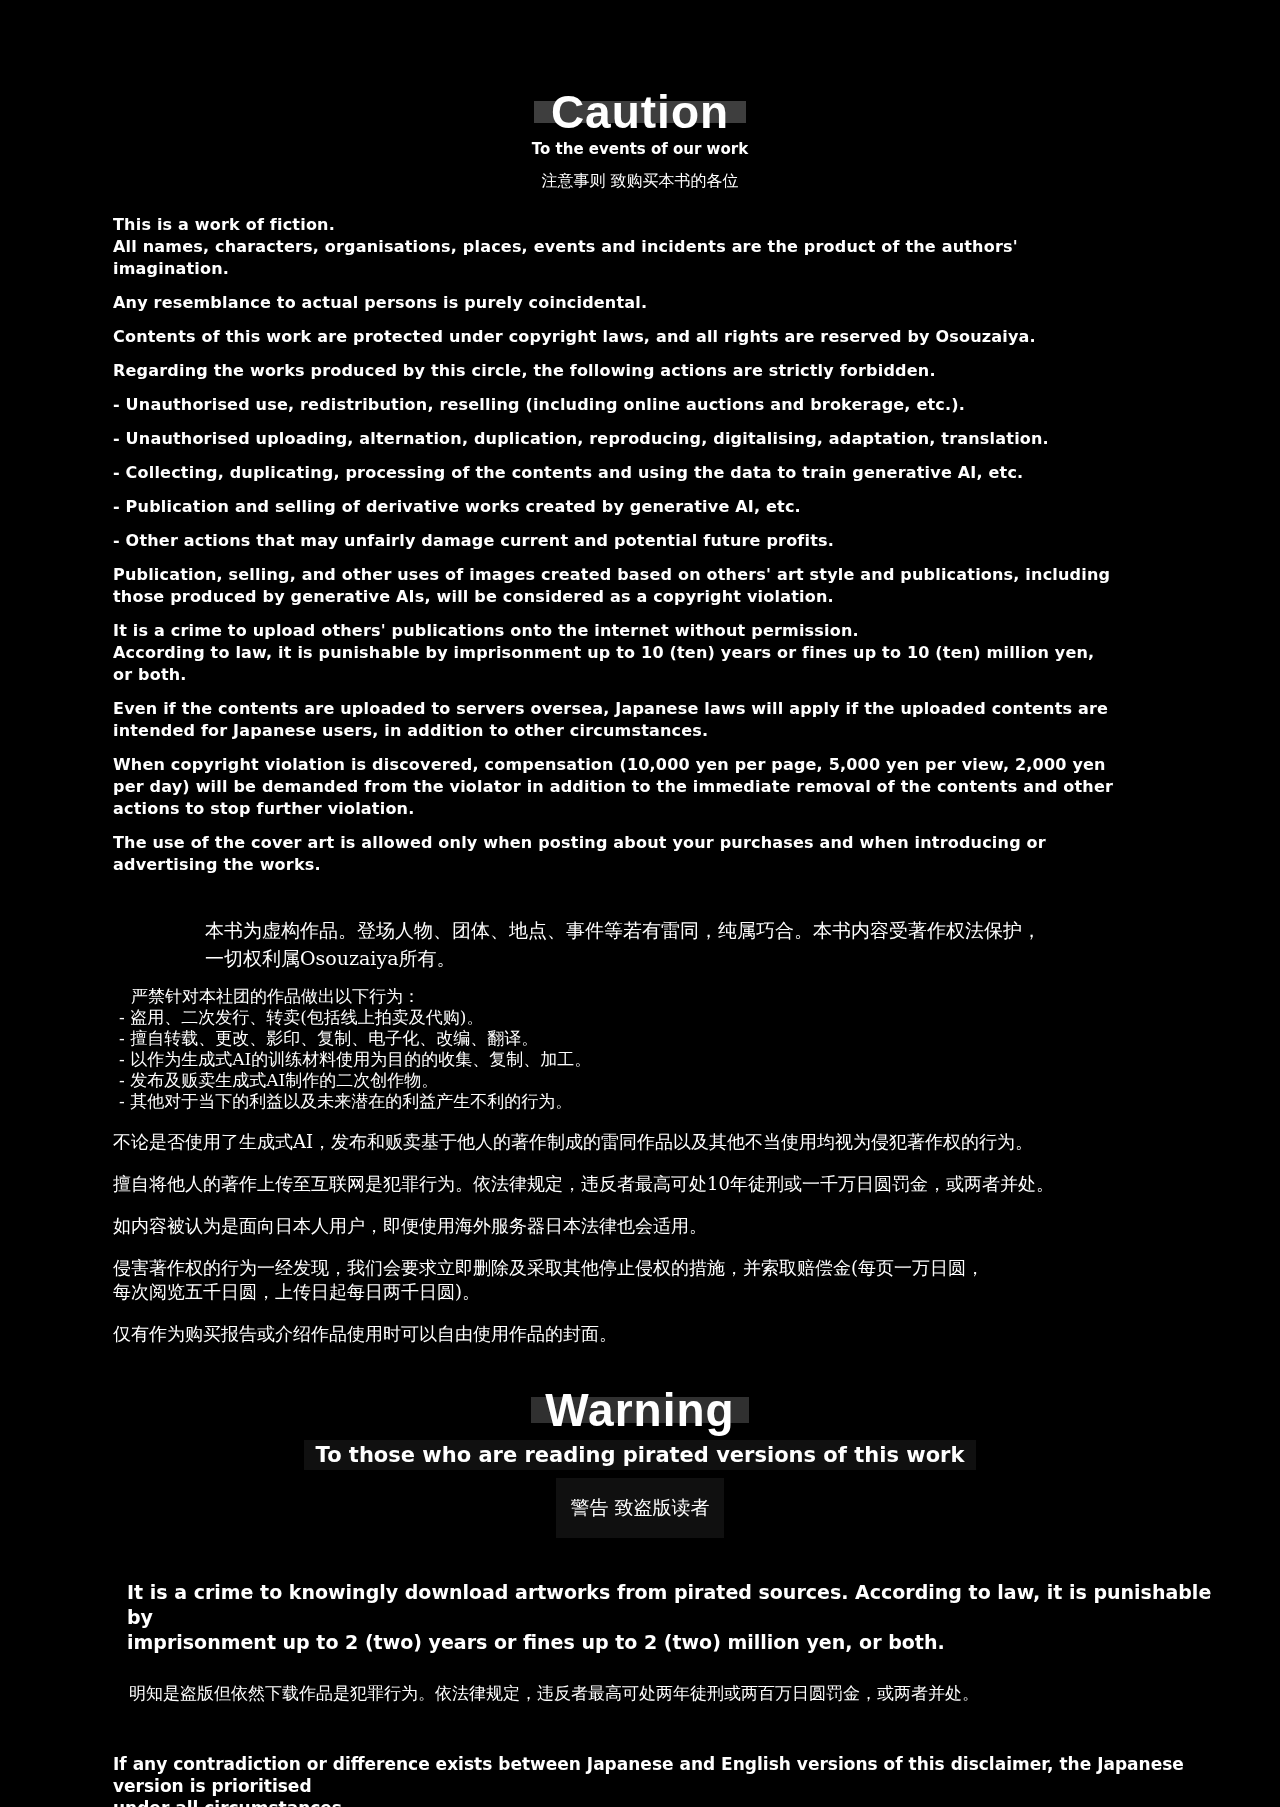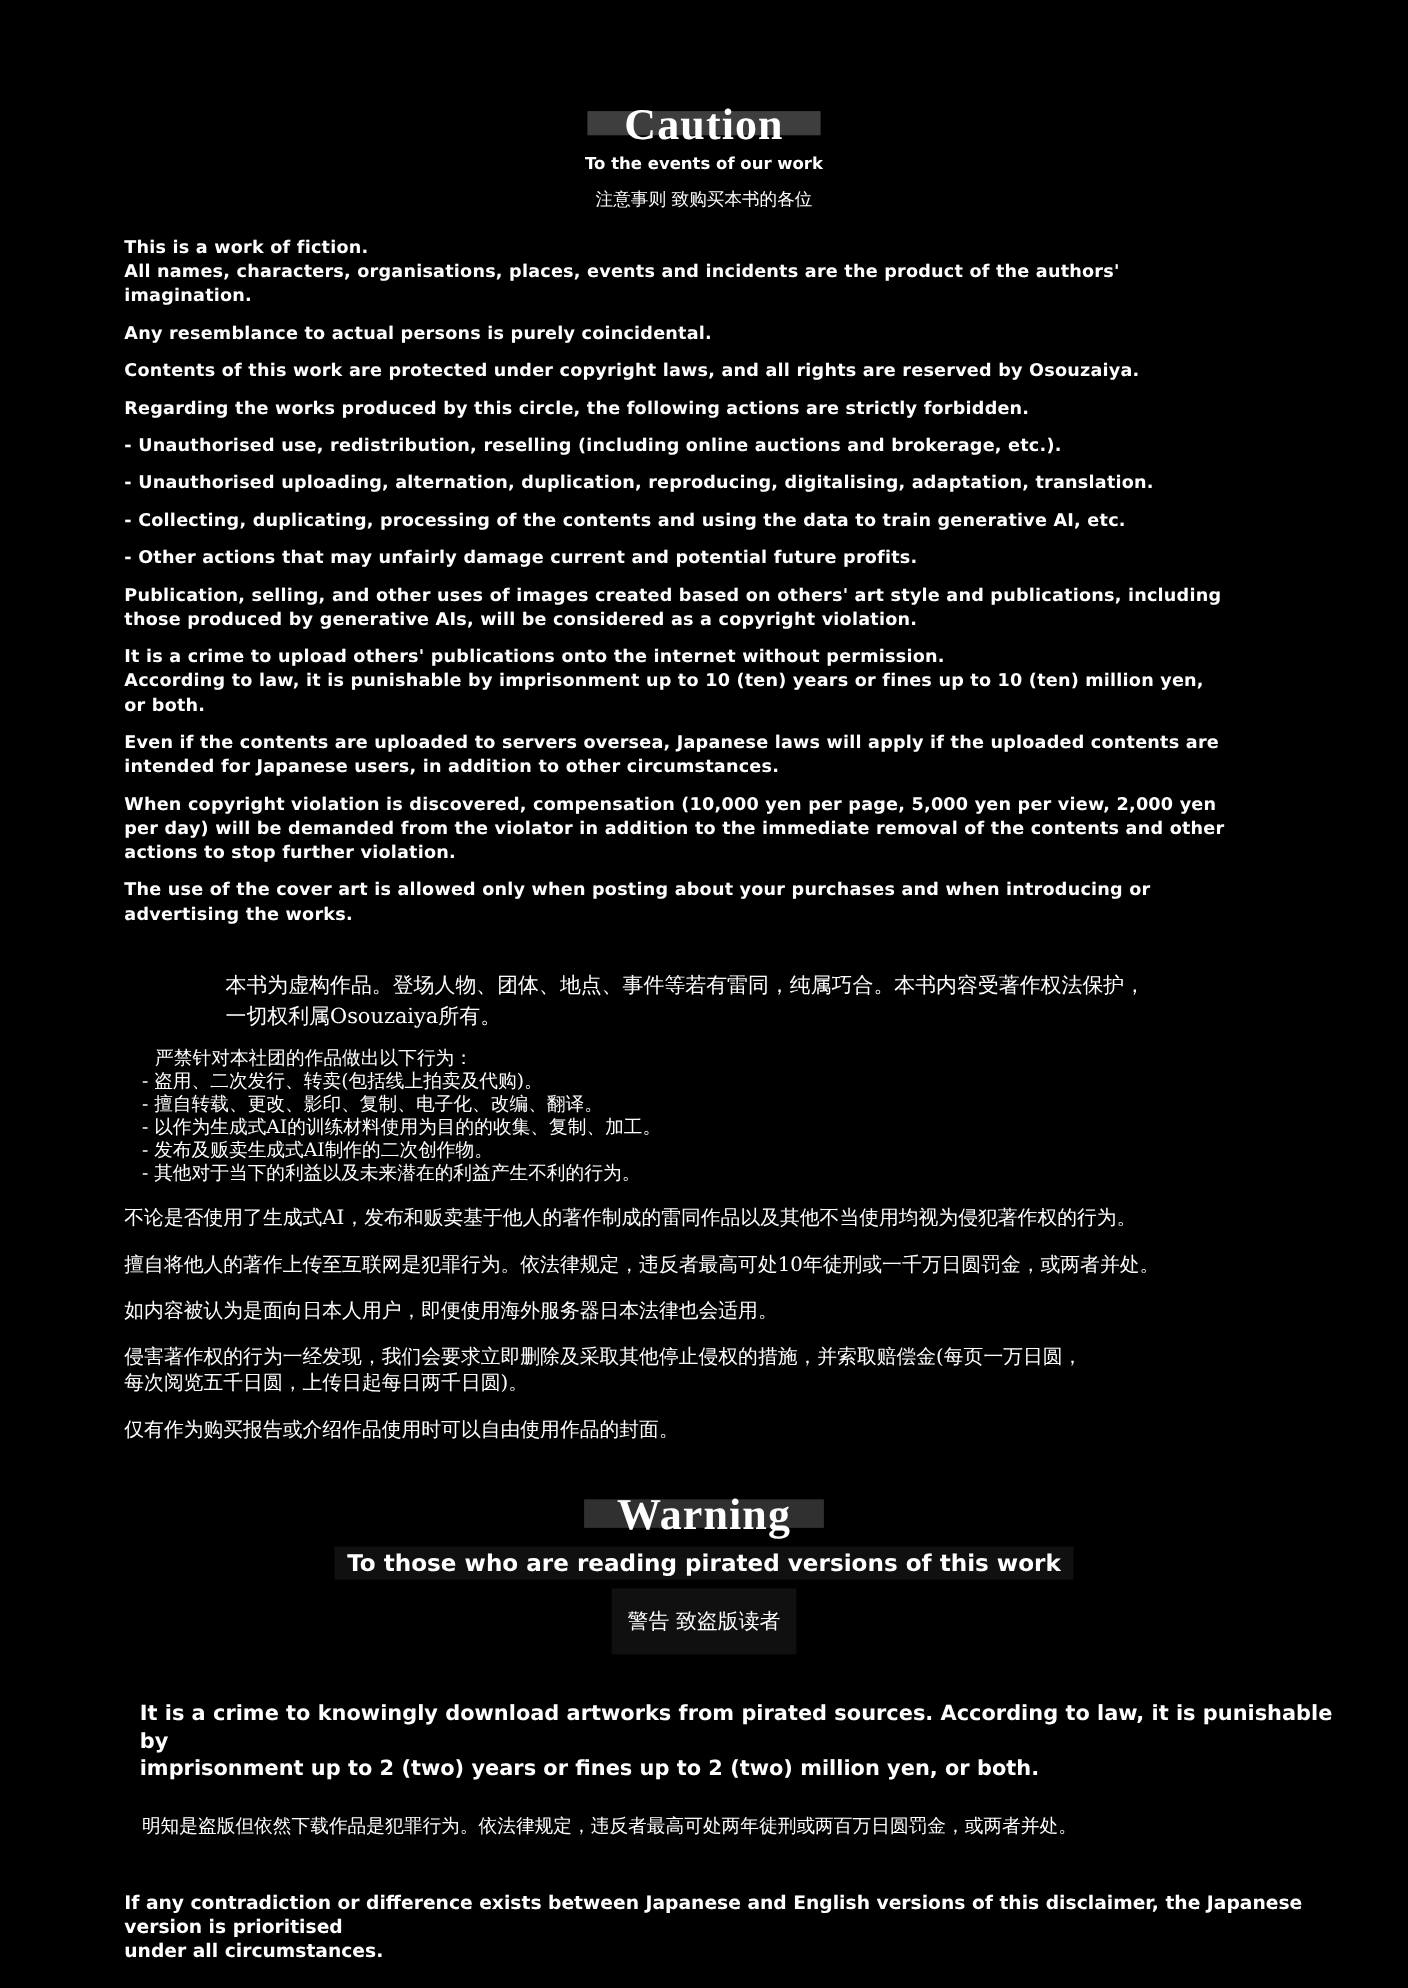--- a/index.html
+++ b/index.html
@@ -35,24 +35,24 @@
     left: 50%;
     top: 50%;
     transform: translate(-50%, -50%);
   }
   .caution-bar { width: 212px; height: 22px; background: #3e3e3e; }
   .warning-bar { width: 218px; height: 26px; background: #303030; }
   h1.sec-title {
     position: relative;
     z-index: 1;
     margin: 0;
-    font-size: 40px;
+    font-size: 46px;
     font-weight: 800;
     letter-spacing: 1px;
-    font-family: Liberation Serif, serif;
+    font-family: Liberation Sans, sans-serif;
   }
   .sub-en {
     font-size: 15px;
     font-weight: bold;
     margin-top: 4px;
   }
   .sub-zh {
     font-size: 16px;
     font-family: "DejaVu Serif", serif;
     margin-top: 13px;
@@ -76,21 +76,21 @@
   }
   .zh-intro {
     margin: 0 0 14px 92px;
     font-size: 19px;
     line-height: 28px;
     white-space: pre-line;
   }
   .zh-list {
     font-size: 17px;
     line-height: 21px;
-    margin: 0 0 18px 16px;
+    margin: 0 0 18px 6px;
   }
   .zh-list .hdr { margin-left: 12px; }
   .zh-para {
     margin: 18px 0 16px 0;
     font-size: 18px;
     line-height: 24px;
     white-space: pre-line;
   }
   
   .warning { margin-top: 40px; text-align: center; }
@@ -152,20 +152,21 @@
   <section class="body-en">
     <p>This is a work of fiction.
 All names, characters, organisations, places, events and incidents are the product of the authors'
 imagination.</p>
     <p>Any resemblance to actual persons is purely coincidental.</p>
     <p>Contents of this work are protected under copyright laws, and all rights are reserved by Osouzaiya.</p>
     <p>Regarding the works produced by this circle, the following actions are strictly forbidden.</p>
     <p>- Unauthorised use, redistribution, reselling (including online auctions and brokerage, etc.).</p>
     <p>- Unauthorised uploading, alternation, duplication, reproducing, digitalising, adaptation, translation.</p>
     <p>- Collecting, duplicating, processing of the contents and using the data to train generative AI, etc.</p>
+    <p>- Publication and selling of derivative works created by generative AI, etc.</p>
     <p>- Other actions that may unfairly damage current and potential future profits.</p>
     <p>Publication, selling, and other uses of images created  based on others' art style and publications, including
 those produced by generative AIs, will be considered as a copyright violation.</p>
     <p>It is a crime to upload others' publications onto the internet without permission.
 According to law, it is punishable by imprisonment up to 10 (ten) years or fines up to 10 (ten) million yen,
 or both.</p>
     <p>Even if the contents are uploaded to servers oversea, Japanese laws will apply if the uploaded contents are
 intended for Japanese users, in addition to other circumstances.</p>
     <p>When copyright violation is discovered, compensation (10,000 yen per page, 5,000 yen per view, 2,000 yen
 per day) will be demanded from the violator in addition to the immediate removal of the contents and other

